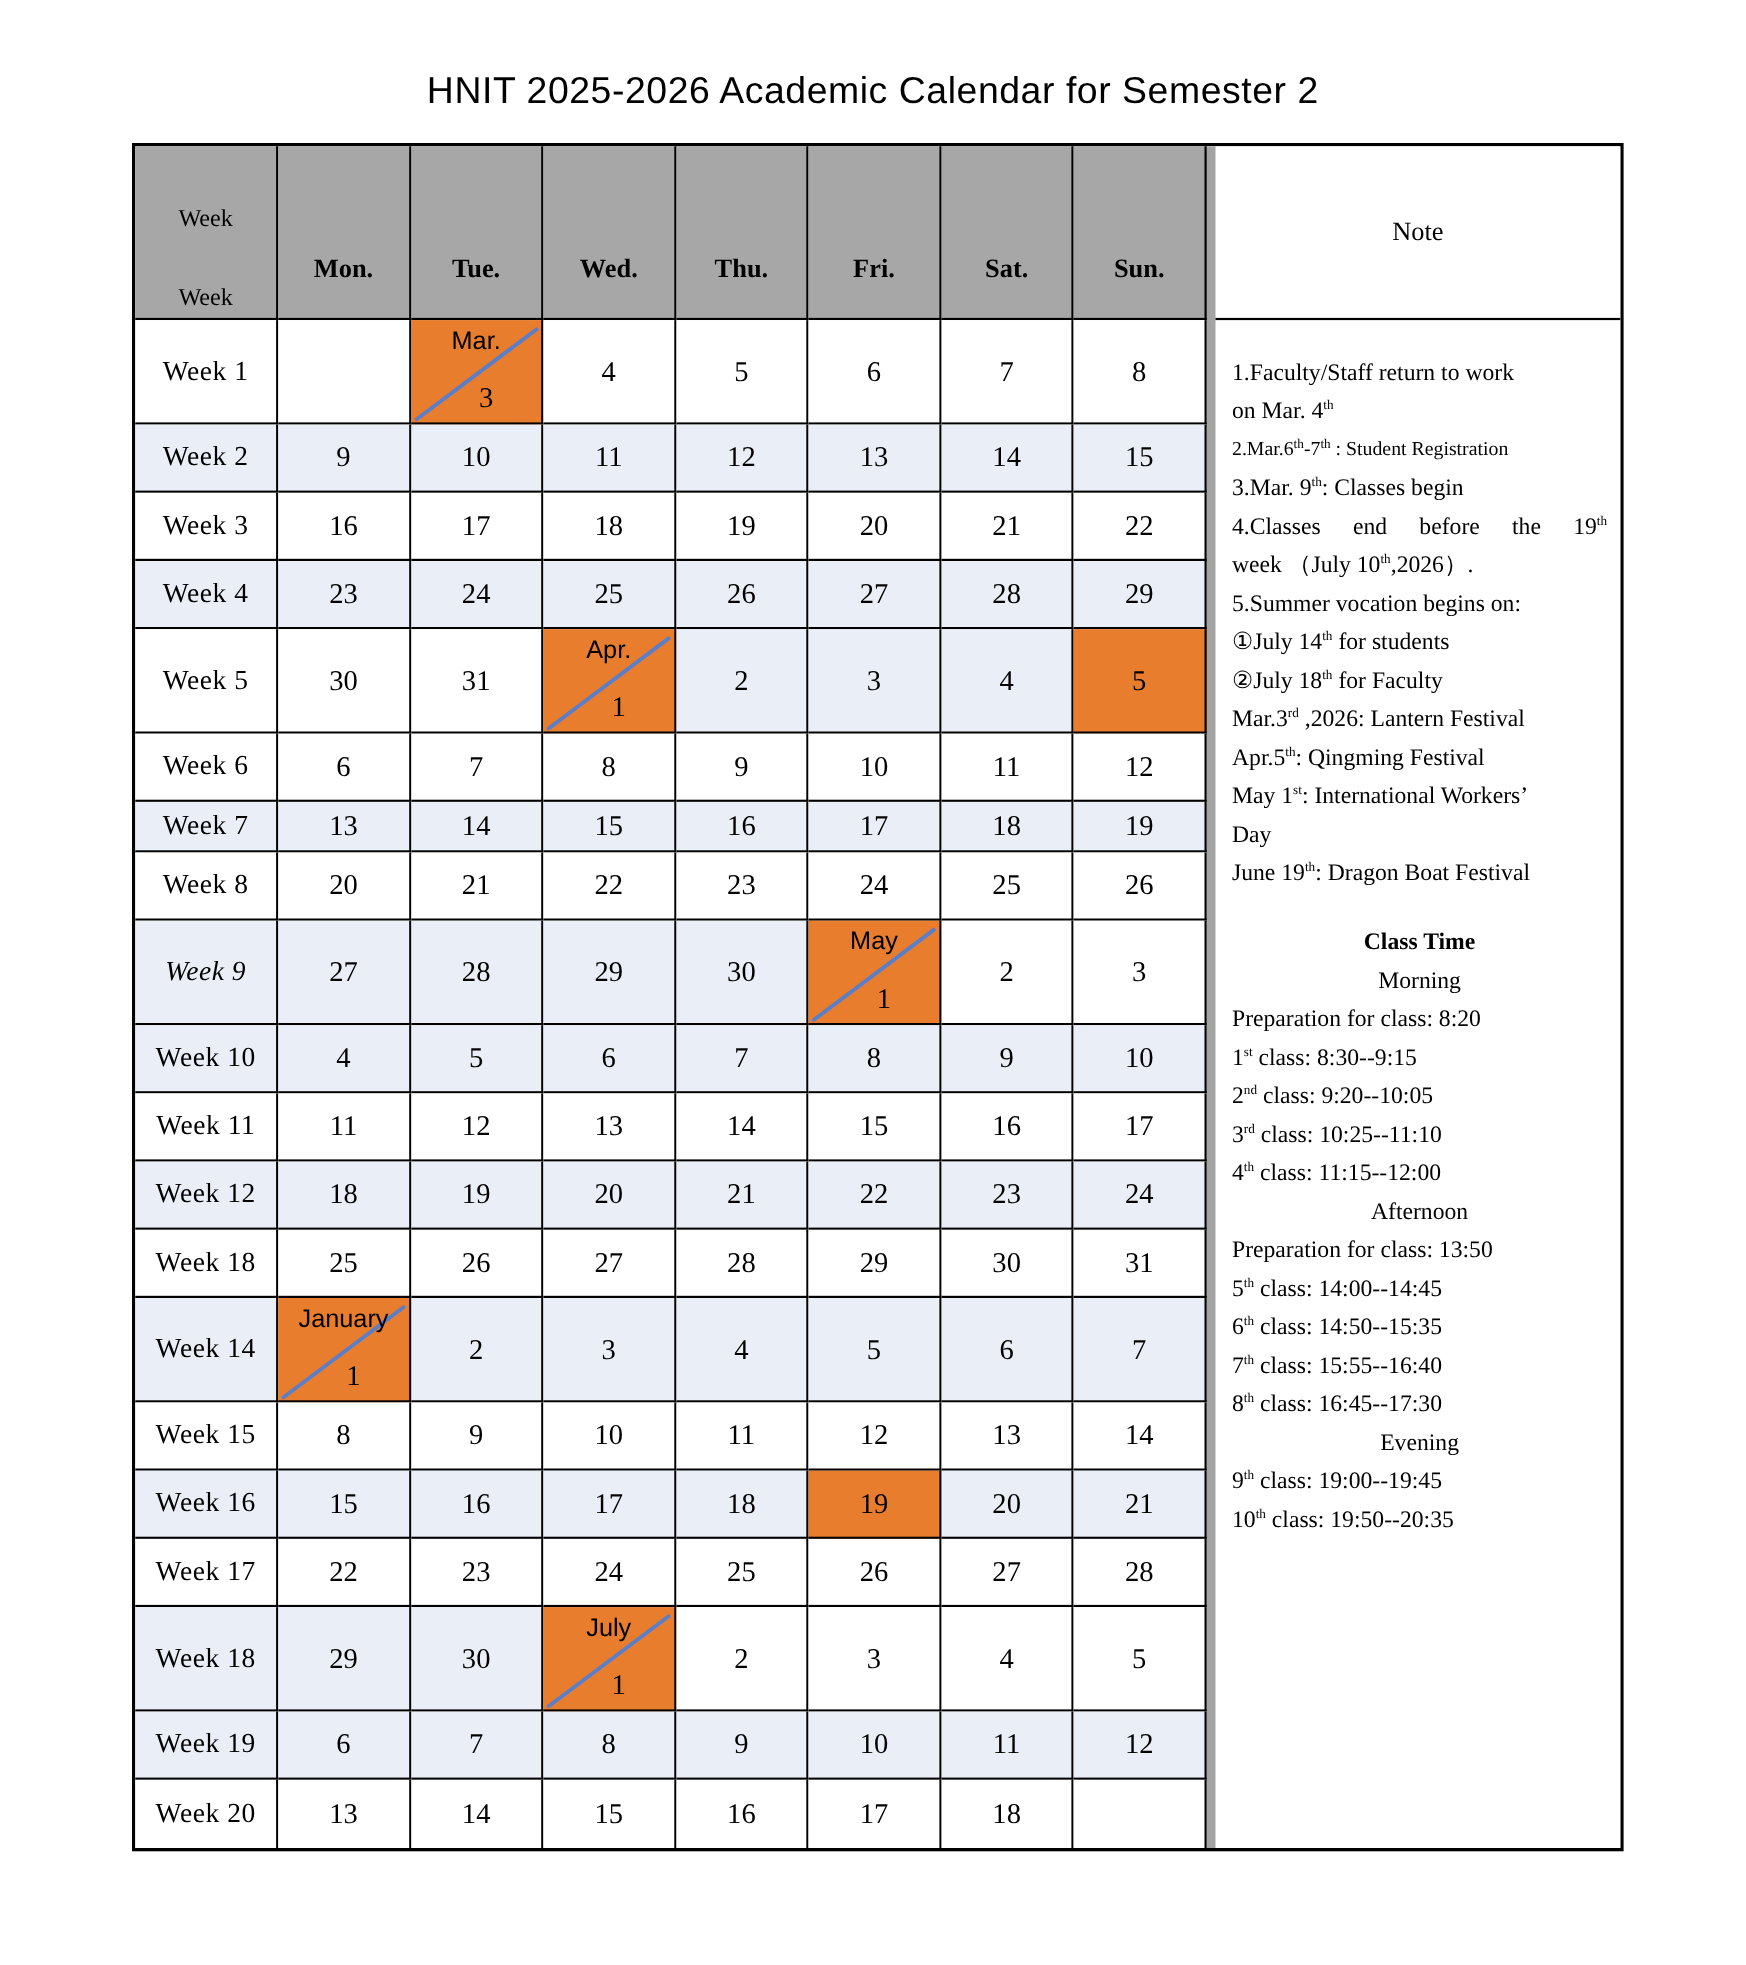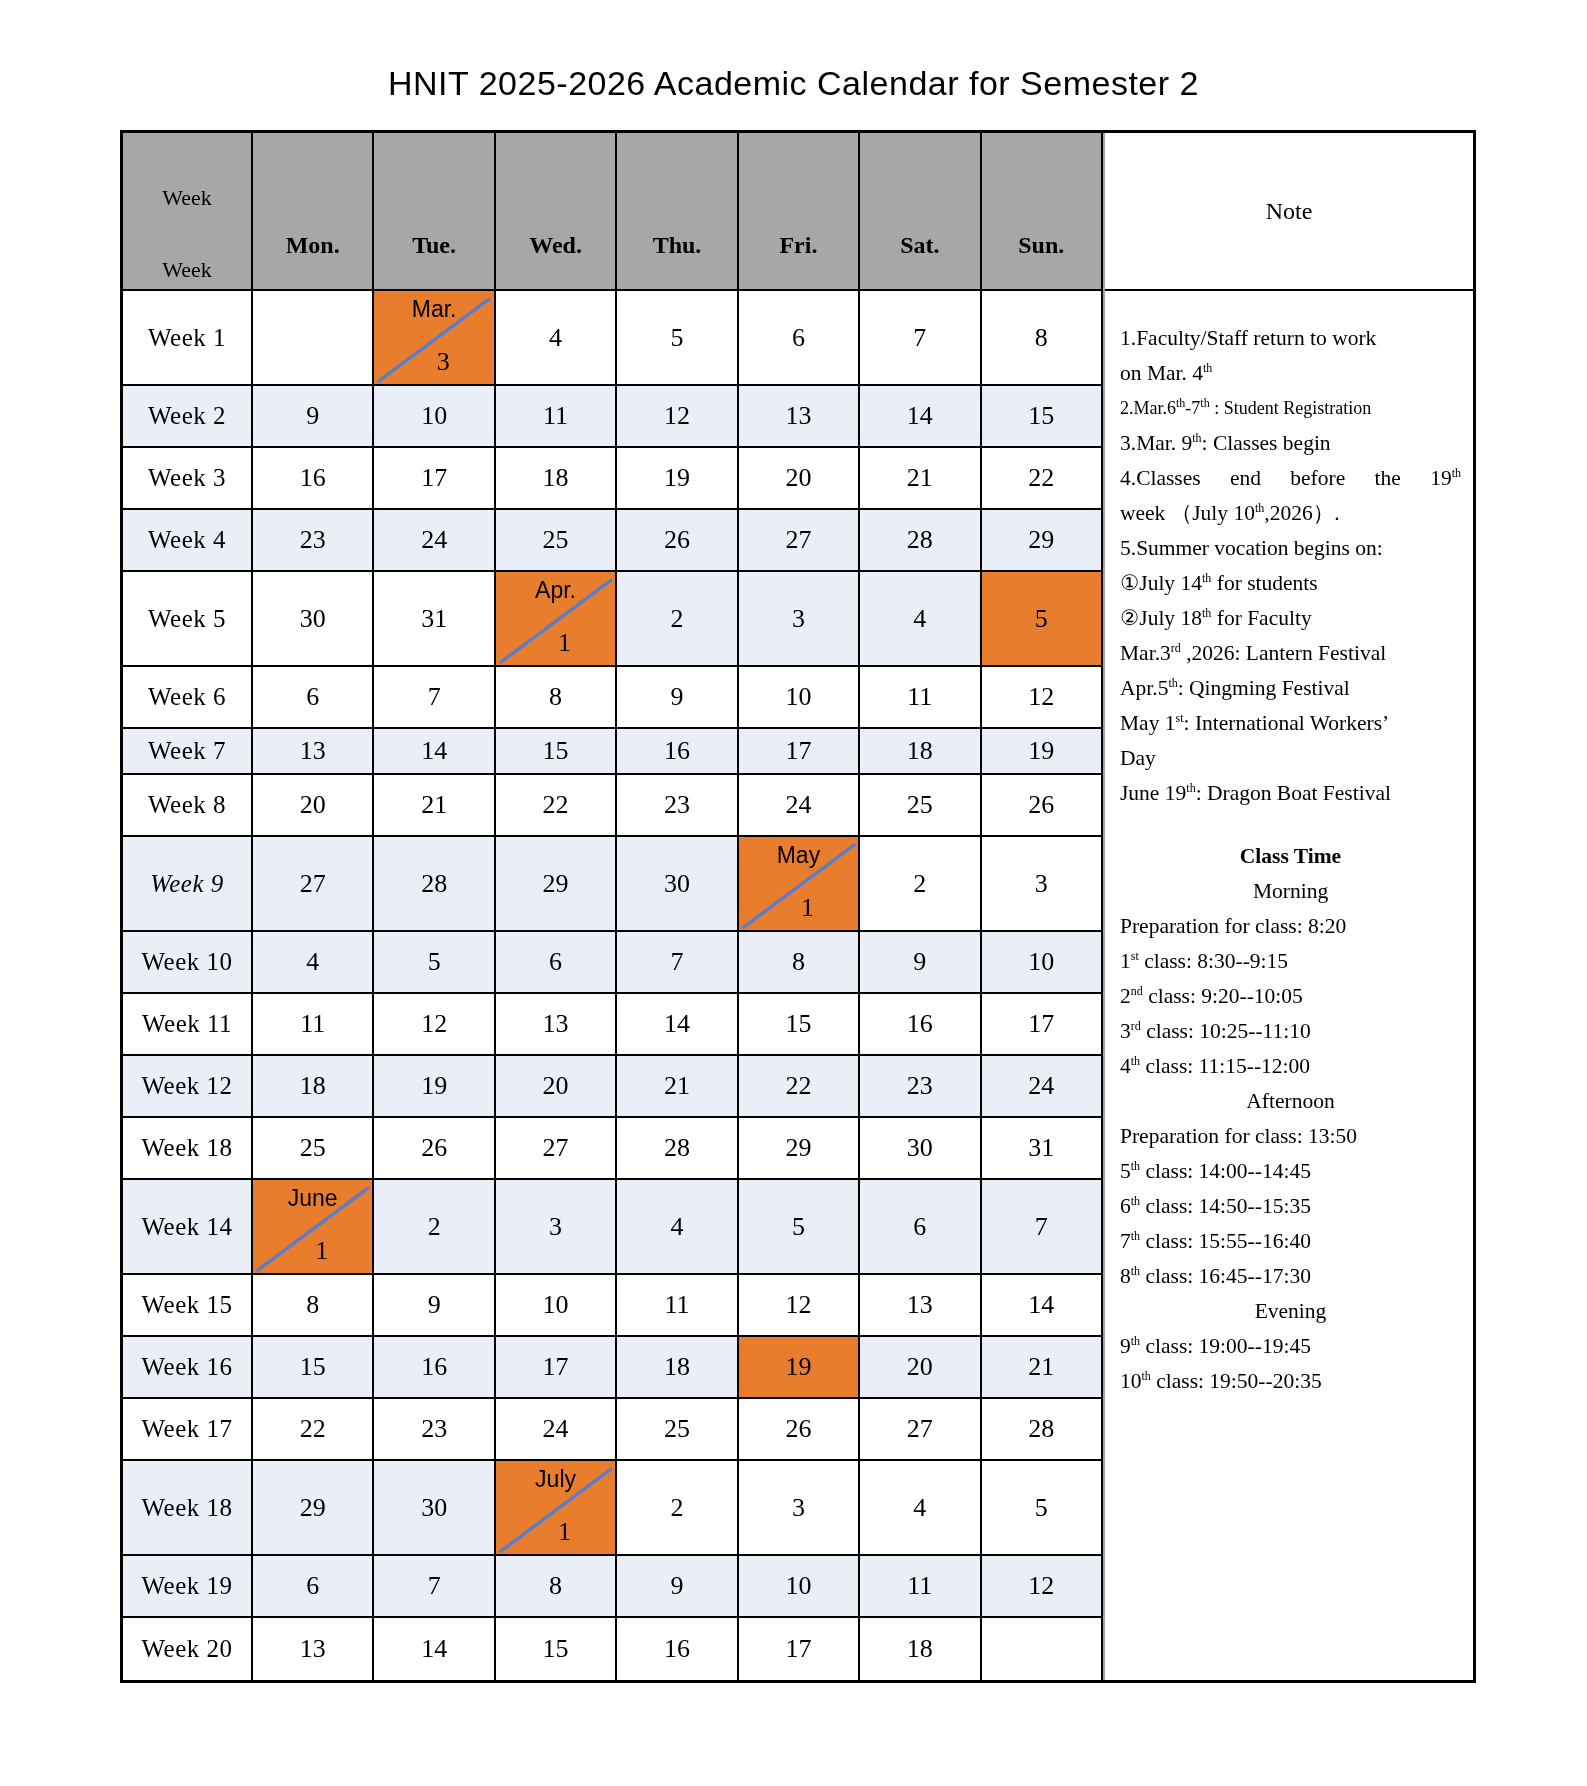--- a/index.html
+++ b/index.html
@@ -21,21 +21,21 @@
         font-weight:normal;font-size:22px;}
   .corner-top{top:52px;}
   .corner-bottom{bottom:6px;}
   .week-label{font-size:25px;letter-spacing:0.5px;}
   .day-cell{font-size:26px;}
   .month-cell{flex-direction:column;justify-content:space-between;padding:5px 0 7px 0;}
   .month-label{font-family:"Liberation Sans","DejaVu Sans",sans-serif;font-size:23px;z-index:2;}
   .month-day{font-size:26px;transform:translateX(9px);z-index:2;}
   .slash{position:absolute;left:0;top:0;width:100%;height:100%;z-index:1;}
   .last-row .cell{border-bottom:none;}
-  .note-col{flex:0 0 368px;border-left:2px solid #a3a3a3;display:flex;flex-direction:column;background:#fff;}
+  .note-col{flex:0 0 368px;border-left:8px solid #a3a3a3;display:flex;flex-direction:column;background:#fff;}
   .note-header{height:158px;flex:0 0 158px;border-bottom:2px solid #000;display:flex;
         align-items:center;justify-content:center;font-size:24px;box-sizing:border-box;}
   .note-body{flex:1;padding:30px 12px 0 15px;font-size:21.5px;line-height:35px;}
   .note-line{min-height:35px;}
   .note-line.center{text-align:center;}
   .note-line.bold{font-weight:bold;}
   .note-line.small{font-size:18px;}
   .note-line.spacer{height:28px;min-height:28px;}
   .note-line.spread{text-align:justify;text-align-last:justify;}
   sup{font-size:12px;line-height:0;vertical-align:super;}
@@ -207,21 +207,21 @@
           <div class="cell day-cell" style="background: rgb(255, 255, 255);">29</div>
           <div class="cell day-cell" style="background: rgb(255, 255, 255);">30</div>
           <div class="cell day-cell" style="background: rgb(255, 255, 255);">31</div>
         </div>
         <div class="cal-row" style="height: 95px;">
           <div class="cell week-label" style="background: var(--alt-bg);">Week 14</div>
           <div class="cell day-cell month-cell" style="background: var(--holiday-bg);">
             <svg class="slash" preserveAspectRatio="none" viewBox="0 0 100 100">
               <line x1="4" y1="97" x2="96" y2="9" stroke="var(--slash)" stroke-width="3.5" vector-effect="non-scaling-stroke" stroke-linecap="round"></line>
             </svg>
-            <span class="month-label">June</span>
+            <span class="month-label">January</span>
             <span class="month-day">1</span>
           </div>
           <div class="cell day-cell" style="background: var(--alt-bg);">2</div>
           <div class="cell day-cell" style="background: var(--alt-bg);">3</div>
           <div class="cell day-cell" style="background: var(--alt-bg);">4</div>
           <div class="cell day-cell" style="background: var(--alt-bg);">5</div>
           <div class="cell day-cell" style="background: var(--alt-bg);">6</div>
           <div class="cell day-cell" style="background: var(--alt-bg);">7</div>
         </div>
         <div class="cal-row" style="height: 62px;">

